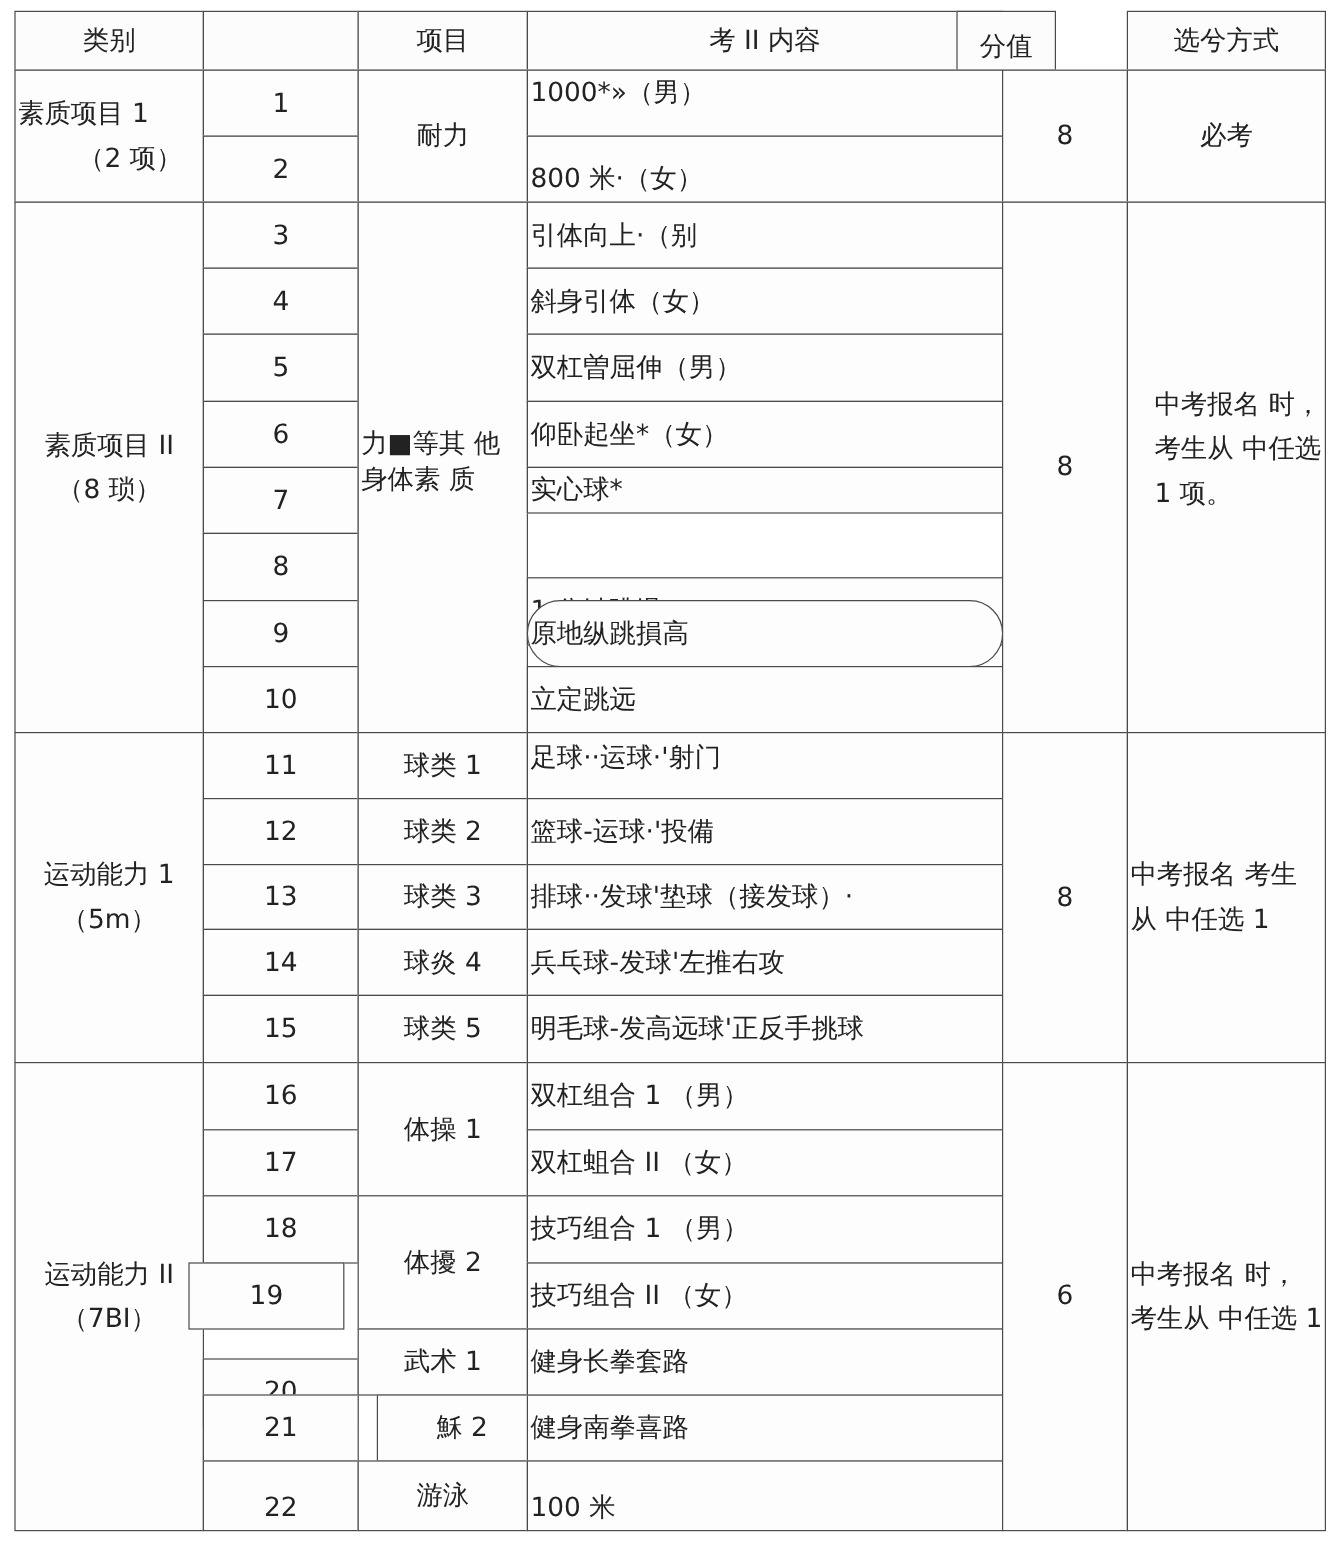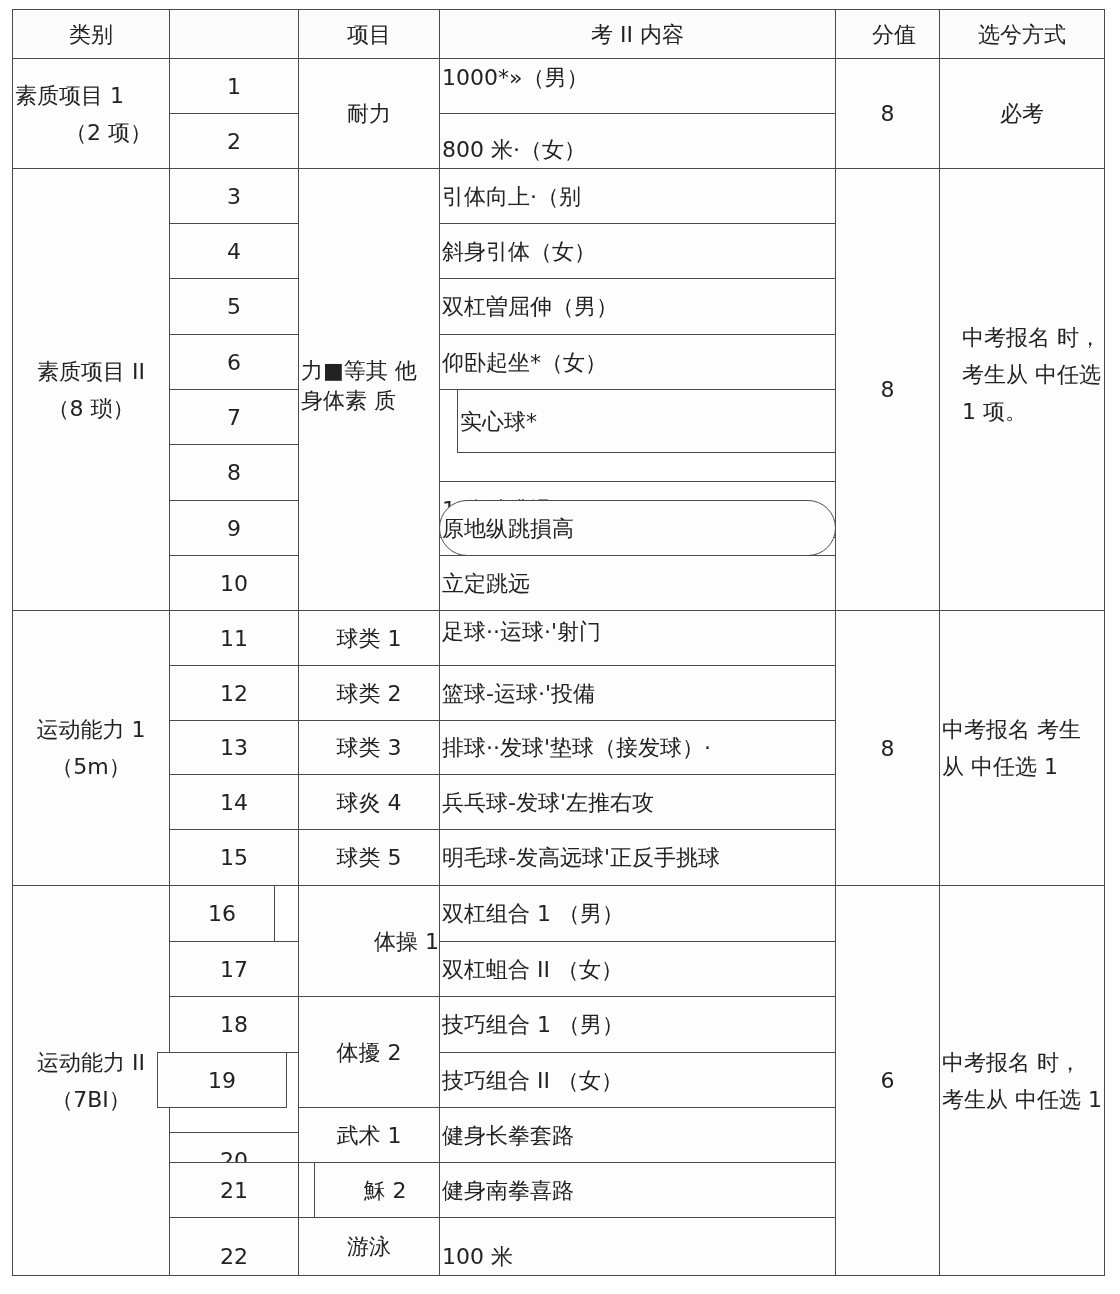--- a/index.html
+++ b/index.html
@@ -25,21 +25,21 @@
     </div>
   <div class="cell hdr" style="left:157px;top:0;width:130px;height:50px;">
       <span></span>
     </div>
   <div class="cell hdr" style="left:286px;top:0;width:142px;height:50px;">
       <span>项目</span>
     </div>
   <div class="cell hdr" style="left:427px;top:0;width:397px;height:50px;">
       <span>考 II 内容</span>
     </div>
-  <div class="cell hdr" style="left:823px;top:0;width:118px;height:50px;">
+  <div class="cell hdr" style="left:785px;top:0;width:83px;height:50px;align-items:flex-end;">
       <span>分值</span>
     </div>
   <div class="cell hdr" style="left:927px;top:0;width:166px;height:50px;">
       <span>选兮方式</span>
     </div>
 
   <div class="cell left" style="left:0;top:49px;width:158px;height:111px;flex-direction:column;align-items:flex-start;justify-content:center;">
     <span>素质项目 1</span>
     <span style="padding-left:50px;">（2 项）</span>
   </div>
@@ -101,21 +101,21 @@
     </div>
   <div class="cell left" style="left:427px;top:214px;width:397px;height:56px;">
       <span>斜身引体（女）</span>
     </div>
   <div class="cell left" style="left:427px;top:269px;width:397px;height:57px;">
       <span>双杠曽屈伸（男）</span>
     </div>
   <div class="cell left" style="left:427px;top:325px;width:397px;height:56px;">
       <span>仰卧起坐*（女）</span>
     </div>
-  <div class="cell left" style="left:445px;top:380px;width:397px;height:64px;">
+  <div class="cell left" style="left:427px;top:380px;width:397px;height:39px;">
       <span>实心球*</span>
     </div>
   <div class="cell left" style="left:427px;top:435px;width:397px;height:57px;margin-top:36px;">
       <span>1 分钟跳绳</span>
     </div>
   <div class="cell left" style="left:427px;top:491px;width:397px;height:56px;border-radius:28px;">
       <span>原地纵跳損高</span>
     </div>
   <div class="cell left" style="left:427px;top:546px;width:397px;height:56px;">
       <span>立定跳远</span>
@@ -180,42 +180,42 @@
       <span>8</span>
     </div>
   <div class="cell left" style="left:927px;top:601px;width:166px;height:276px;">
       <span style="width:160px;">中考报名 考生从 中任选 1</span>
     </div>
 
   <div class="cell" style="left:0;top:876px;width:158px;height:391px;flex-direction:column;">
     <span>运动能力 II</span>
     <span>（7BI）</span>
   </div>
-  <div class="cell" style="left:157px;top:876px;width:106px;height:57px;">
+  <div class="cell" style="left:157px;top:876px;width:130px;height:57px;">
       <span>16</span>
     </div>
   <div class="cell" style="left:157px;top:932px;width:130px;height:56px;">
       <span>17</span>
     </div>
   <div class="cell" style="left:157px;top:987px;width:130px;height:57px;">
       <span>18</span>
     </div>
   <div class="cell" style="left:145px;top:1043px;width:130px;height:56px;">
       <span>19</span>
     </div>
   <div class="cell" style="left:157px;top:1098px;width:130px;height:56px;margin-top:24px;">
       <span>20</span>
     </div>
   <div class="cell" style="left:157px;top:1153px;width:130px;height:56px;">
       <span>21</span>
     </div>
   <div class="cell" style="left:157px;top:1208px;width:130px;height:59px;align-items:flex-end;">
       <span>22</span>
     </div>
-  <div class="cell" style="left:286px;top:876px;width:142px;height:112px;justify-content:flex-end;">
+  <div class="cell" style="left:286px;top:876px;width:142px;height:112px;">
       <span>体操 1</span>
     </div>
   <div class="cell" style="left:286px;top:987px;width:142px;height:112px;">
       <span>体擾 2</span>
     </div>
   <div class="cell" style="left:286px;top:1098px;width:142px;height:56px;">
       <span>武术 1</span>
     </div>
   <div class="cell" style="left:302px;top:1153px;width:142px;height:56px;">
       <span>穌 2</span>

